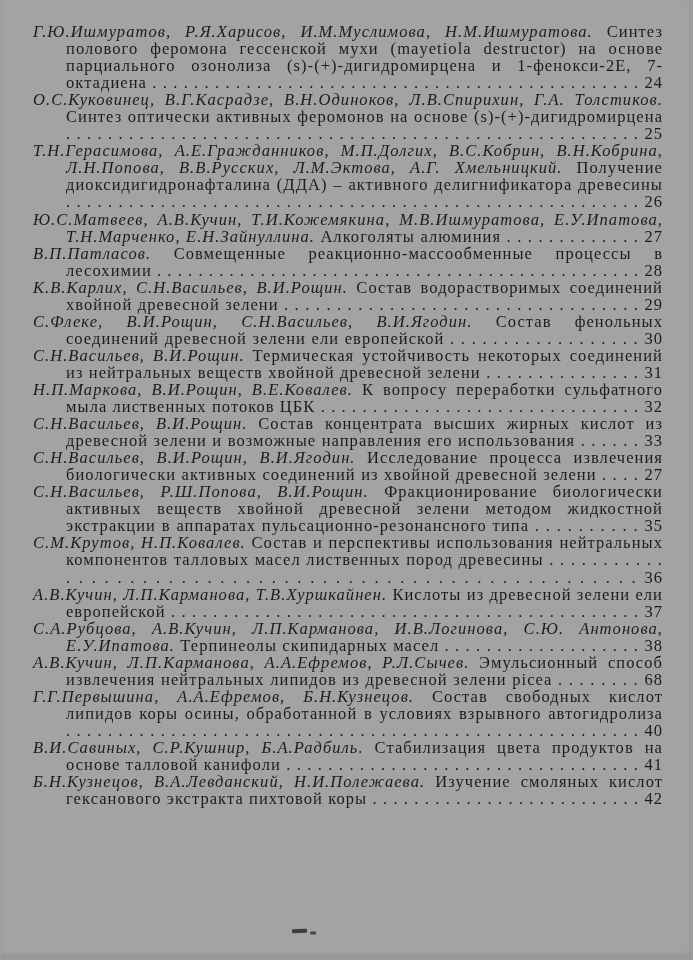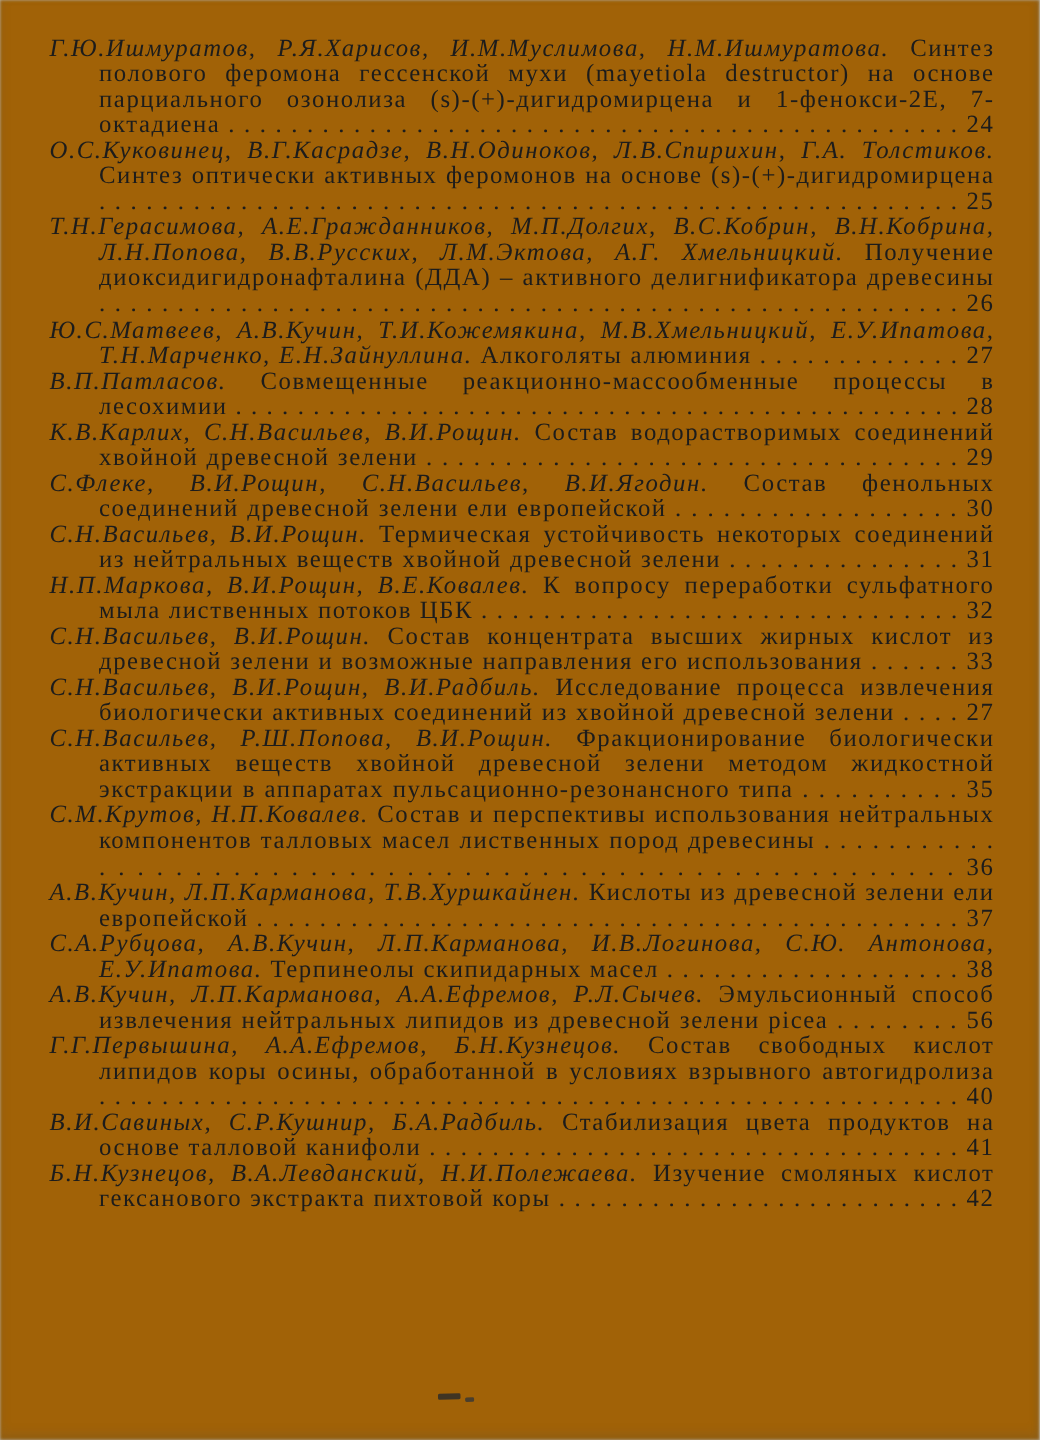--- a/index.html
+++ b/index.html
@@ -5,21 +5,21 @@
   * { box-sizing: border-box; }
   html, body { margin: 0; padding: 0; }
   body {
     width: 693px; height: 960px;
     background: #efede8;
     font-family: "Liberation Serif", "DejaVu Serif", serif;
   }
   .page {
     position: relative;
     width: 693px; height: 960px;
-    background: #a16207;
+    background: #a3a3a3;
     color: #1c1c1c;
     padding: 23px 30px 18px 33px;
     overflow: hidden;
     box-shadow: inset 0 0 2px #bdb9ae, inset 0 -4px 7px rgba(90,85,75,.22), inset -2px 0 4px rgba(90,85,75,.10);
   }
   .toc { width: 100%; }
   .entry {
     margin: 0;
     font-size: 16.5px;
     line-height: 17.05px;
@@ -55,45 +55,45 @@
 <body>
 
 <div class="page">
   <div class="toc">
   <p class="entry"><span class="authors">Г.Ю.Ишмуратов, Р.Я.Харисов, И.М.Муслимова, Н.М.Ишмуратова.</span> <span class="title">Синтез полового феромона гессенской мухи (mayetiola destructor) на основе парциального озонолиза (s)-(+)-дигидромирцена и 1-фенокси-2Е, 7-октадиена</span> <span class="leader">. . . . . . . . . . . . . . . . . . . . . . . . . . . . . . . . . . . . . . . . . . . . . . . </span> <span class="num">24</span></p>
 
   <p class="entry"><span class="authors">О.С.Куковинец, В.Г.Касрадзе, В.Н.Одиноков, Л.В.Спирихин, Г.А. Толстиков.</span> <span class="title">Синтез оптически активных феромонов на основе (s)-(+)-дигидромирцена</span> <span class="leader">. . . . . . . . . . . . . . . . . . . . . . . . . . . . . . . . . . . . . . . . . . . . . . . . . . . . . . . </span> <span class="num">25</span></p>
 
   <p class="entry"><span class="authors">Т.Н.Герасимова, А.Е.Гражданников, М.П.Долгих, В.С.Кобрин, В.Н.Кобрина, Л.Н.Попова, В.В.Русских, Л.М.Эктова, А.Г. Хмельницкий.</span> <span class="title">Получение диоксидигидронафталина (ДДА) – активного делигнификатора древесины</span> <span class="leader">. . . . . . . . . . . . . . . . . . . . . . . . . . . . . . . . . . . . . . . . . . . . . . . . . . . . . . . </span> <span class="num">26</span></p>
 
-  <p class="entry"><span class="authors">Ю.С.Матвеев, А.В.Кучин, Т.И.Кожемякина, М.В.Хмельницкий, Е.У.Ипатова, Т.Н.Марченко, Е.Н.Зайнуллина.</span> <span class="title">Алкоголяты алюминия</span> <span class="leader">. . . . . . . . . . . . . </span> <span class="num">27</span></p>
+  <p class="entry"><span class="authors">Ю.С.Матвеев, А.В.Кучин, Т.И.Кожемякина, М.В.Ишмуратова, Е.У.Ипатова, Т.Н.Марченко, Е.Н.Зайнуллина.</span> <span class="title">Алкоголяты алюминия</span> <span class="leader">. . . . . . . . . . . . . </span> <span class="num">27</span></p>
 
   <p class="entry"><span class="authors">В.П.Патласов.</span> <span class="title">Совмещенные реакционно-массообменные процессы в лесохимии</span> <span class="leader">. . . . . . . . . . . . . . . . . . . . . . . . . . . . . . . . . . . . . . . . . . . . . . . </span> <span class="num">28</span></p>
 
   <p class="entry"><span class="authors">К.В.Карлих, С.Н.Васильев, В.И.Рощин.</span> <span class="title">Состав водорастворимых соединений хвойной древесной зелени</span> <span class="leader">. . . . . . . . . . . . . . . . . . . . . . . . . . . . . . . . . . </span> <span class="num">29</span></p>
 
   <p class="entry"><span class="authors">С.Флеке, В.И.Рощин, С.Н.Васильев, В.И.Ягодин.</span> <span class="title">Состав фенольных соединений древесной зелени ели европейской</span> <span class="leader">. . . . . . . . . . . . . . . . . . </span> <span class="num">30</span></p>
 
   <p class="entry"><span class="authors">С.Н.Васильев, В.И.Рощин.</span> <span class="title">Термическая устойчивость некоторых соединений из нейтральных веществ хвойной древесной зелени</span> <span class="leader">. . . . . . . . . . . . . . . </span> <span class="num">31</span></p>
 
   <p class="entry"><span class="authors">Н.П.Маркова, В.И.Рощин, В.Е.Ковалев.</span> <span class="title">К вопросу переработки сульфатного мыла лиственных потоков ЦБК</span> <span class="leader">. . . . . . . . . . . . . . . . . . . . . . . . . . . . . . . </span> <span class="num">32</span></p>
 
   <p class="entry"><span class="authors">С.Н.Васильев, В.И.Рощин.</span> <span class="title">Состав концентрата высших жирных кислот из древесной зелени и возможные направления его использования</span> <span class="leader">. . . . . . </span> <span class="num">33</span></p>
 
-  <p class="entry"><span class="authors">С.Н.Васильев, В.И.Рощин, В.И.Радбиль.</span> <span class="title">Исследование процесса извлечения биологически активных соединений из хвойной древесной зелени</span> <span class="leader">. . . . </span> <span class="num">27</span></p>
+  <p class="entry"><span class="authors">С.Н.Васильев, В.И.Рощин, В.И.Ягодин.</span> <span class="title">Исследование процесса извлечения биологически активных соединений из хвойной древесной зелени</span> <span class="leader">. . . . </span> <span class="num">27</span></p>
 
   <p class="entry"><span class="authors">С.Н.Васильев, Р.Ш.Попова, В.И.Рощин.</span> <span class="title">Фракционирование биологически активных веществ хвойной древесной зелени методом жидкостной экстракции в аппаратах пульсационно-резонансного типа</span> <span class="leader">. . . . . . . . . . </span> <span class="num">35</span></p>
 
   <p class="entry"><span class="authors">С.М.Крутов, Н.П.Ковалев.</span> <span class="title">Состав и перспективы использования нейтральных компонентов талловых масел лиственных пород древесины</span> <span class="leader">. . . . . . . . . . . . . . . . . . . . . . . . . . . . . . . . . . . . . . . . . . . . . . . . . . . . . . . . </span> <span class="num">36</span></p>
 
   <p class="entry"><span class="authors">А.В.Кучин, Л.П.Карманова, Т.В.Хуршкайнен.</span> <span class="title">Кислоты из древесной зелени ели европейской</span> <span class="leader">. . . . . . . . . . . . . . . . . . . . . . . . . . . . . . . . . . . . . . . . . . . . . </span> <span class="num">37</span></p>
 
   <p class="entry"><span class="authors">С.А.Рубцова, А.В.Кучин, Л.П.Карманова, И.В.Логинова, С.Ю. Антонова, Е.У.Ипатова.</span> <span class="title">Терпинеолы скипидарных масел</span> <span class="leader">. . . . . . . . . . . . . . . . . . . </span> <span class="num">38</span></p>
 
-  <p class="entry"><span class="authors">А.В.Кучин, Л.П.Карманова, А.А.Ефремов, Р.Л.Сычев.</span> <span class="title">Эмульсионный способ извлечения нейтральных липидов из древесной зелени picea</span> <span class="leader">. . . . . . . . </span> <span class="num">56</span></p>
+  <p class="entry"><span class="authors">А.В.Кучин, Л.П.Карманова, А.А.Ефремов, Р.Л.Сычев.</span> <span class="title">Эмульсионный способ извлечения нейтральных липидов из древесной зелени picea</span> <span class="leader">. . . . . . . . </span> <span class="num">68</span></p>
 
   <p class="entry"><span class="authors">Г.Г.Первышина, А.А.Ефремов, Б.Н.Кузнецов.</span> <span class="title">Состав свободных кислот липидов коры осины, обработанной в условиях взрывного автогидролиза</span> <span class="leader">. . . . . . . . . . . . . . . . . . . . . . . . . . . . . . . . . . . . . . . . . . . . . . . . . . . . . . . </span> <span class="num">40</span></p>
 
   <p class="entry"><span class="authors">В.И.Савиных, С.Р.Кушнир, Б.А.Радбиль.</span> <span class="title">Стабилизация цвета продуктов на основе талловой канифоли</span> <span class="leader">. . . . . . . . . . . . . . . . . . . . . . . . . . . . . . . . . . </span> <span class="num">41</span></p>
 
   <p class="entry"><span class="authors">Б.Н.Кузнецов, В.А.Левданский, Н.И.Полежаева.</span> <span class="title">Изучение смоляных кислот гексанового экстракта пихтовой коры</span> <span class="leader">. . . . . . . . . . . . . . . . . . . . . . . . . . </span> <span class="num">42</span></p>
 </div>
   <div class="smudge"></div>
 </div>
 

